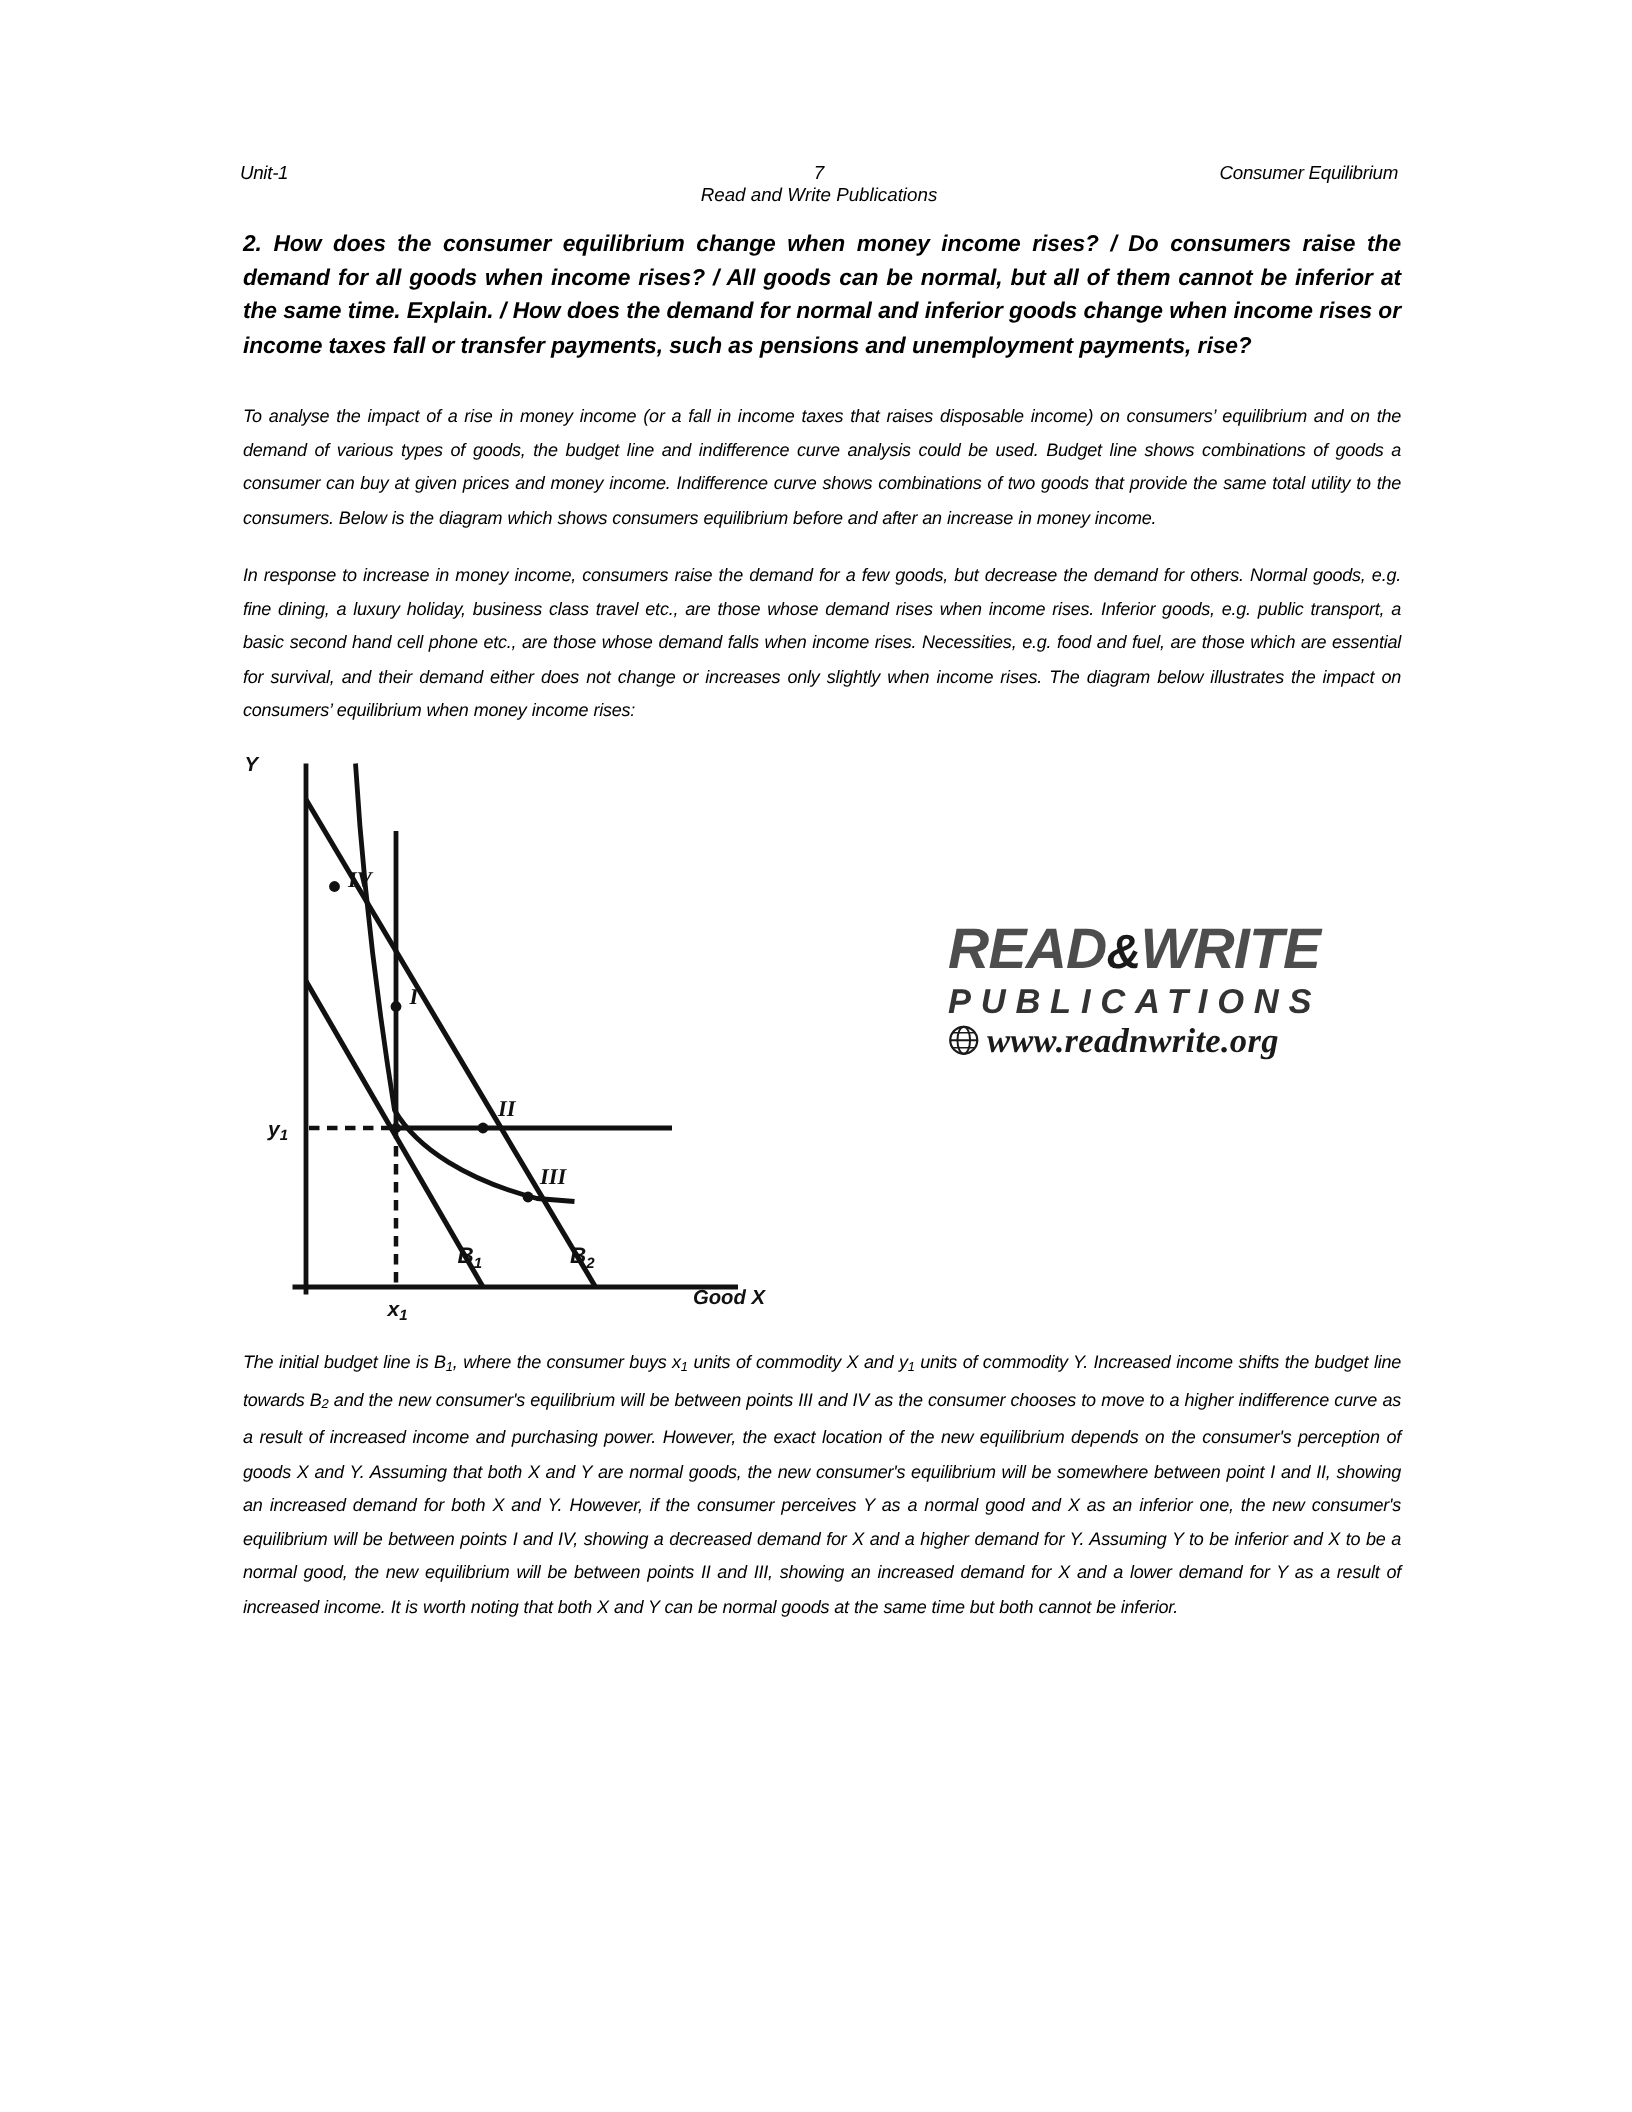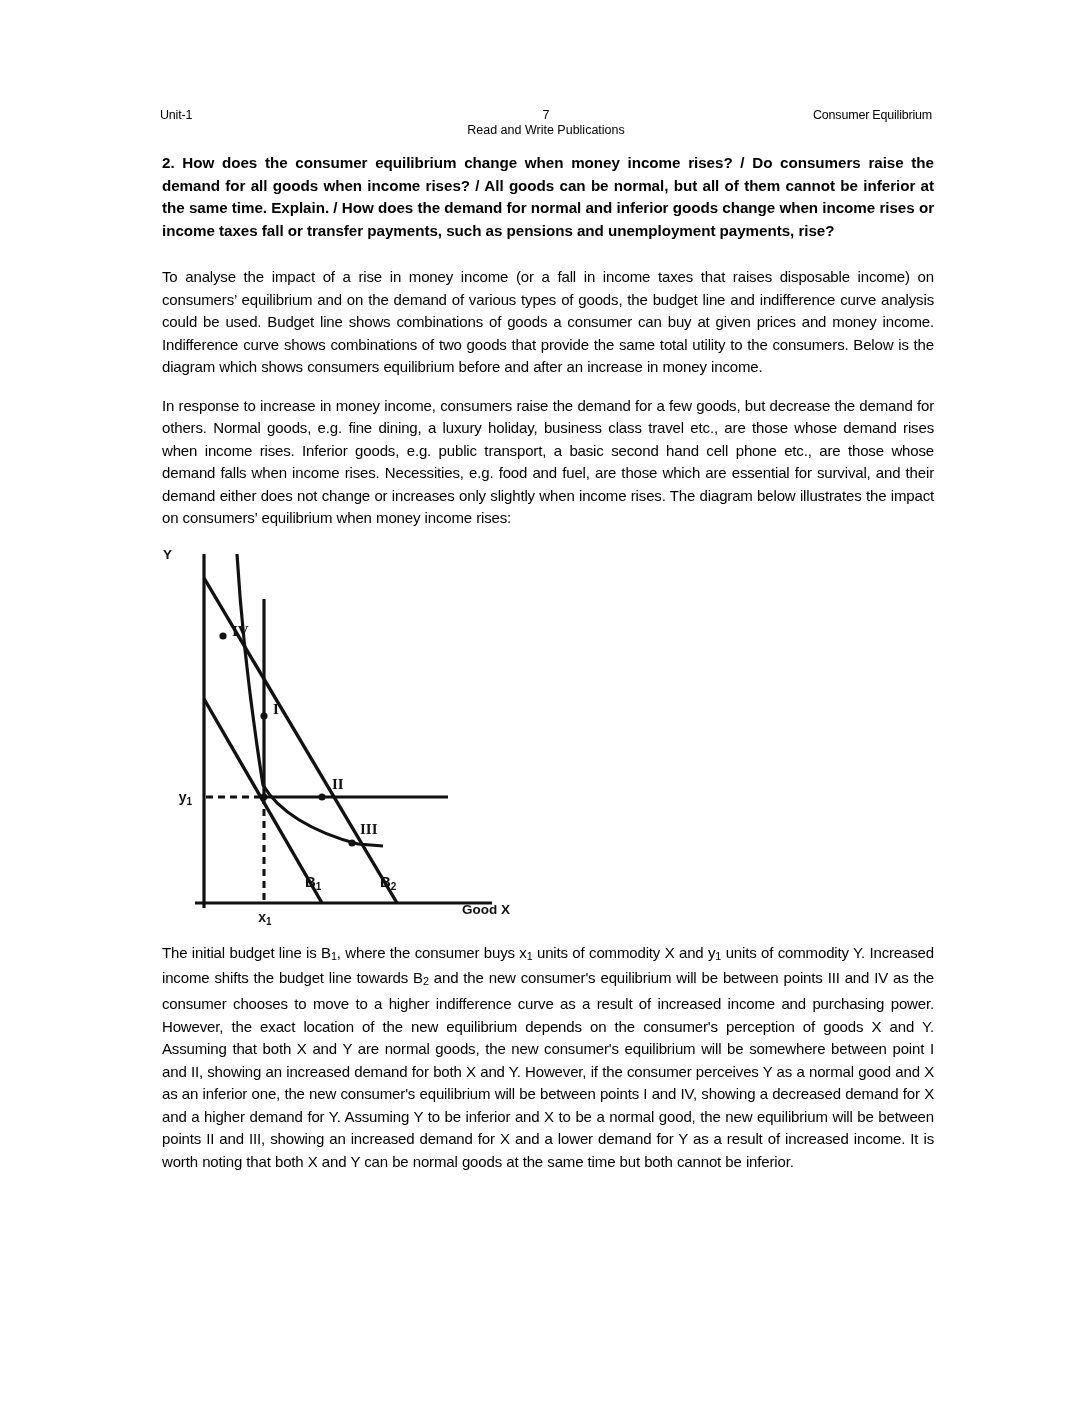--- a/index.html
+++ b/index.html
@@ -15,20 +15,21 @@
     color: #000000;
     position: relative;
     overflow: hidden;
   }
   .page {
     position: absolute;
     left: 0; top: 0;
     width: 1088px;
     height: 1408px;
     background: #fff;
+    font-style: italic;
   }
 
   
   .header {
     position: absolute;
     left: 160px;
     top: 108px;
     width: 772px;
     height: 36px;
     font-size: 12.5px;
@@ -70,21 +71,21 @@
   .q-heading {
     font-weight: bold;
     font-size: 15.2px;
     line-height: 22.5px;
     text-align: justify;
     letter-spacing: -0.05px;
     margin: 0 0 24px 0;
   }
 
   p.body-par {
-    font-size: 15px;
+    font-size: 12px;
     line-height: 22.5px;
     text-align: justify;
     margin: 0 0 16px 0;
     letter-spacing: -0.15px;
     word-spacing: 0.2px;
   }
 
   p.body-par.last { margin-bottom: 16px; }
 
   sub { font-size: 0.72em; vertical-align: -0.22em; }
@@ -211,18 +212,34 @@
 
         <text x="170" y="243" font-family="Liberation Serif, serif" font-size="15" font-weight="bold" fill="#111111">II</text>
 
         <text x="198" y="288" font-family="Liberation Serif, serif" font-size="15" font-weight="bold" fill="#111111">III</text>
 
         <text x="143" y="341" font-family="Liberation Sans, sans-serif" font-size="15" font-weight="bold" fill="#111111">B<tspan font-size="10" dy="3">1</tspan></text>
 
         <text x="218" y="341" font-family="Liberation Sans, sans-serif" font-size="15" font-weight="bold" fill="#111111">B<tspan font-size="10" dy="3">2</tspan></text>
       </svg>
 
+      <div class="watermark">
+        <div class="wm-line1"><span>READ</span><span class="wm-amp">&amp;</span><span>WRITE</span></div>
+        <div class="wm-line2">PUBLICATIONS</div>
+        <div class="wm-line3">
+          <span class="globe">
+            <svg width="21" height="21" viewBox="0 0 21 21" xmlns="http://www.w3.org/2000/svg">
+              <circle cx="10.5" cy="10.5" r="9" fill="none" stroke="#1a1a1a" stroke-width="1.5"></circle>
+              <ellipse cx="10.5" cy="10.5" rx="4.2" ry="9" fill="none" stroke="#1a1a1a" stroke-width="1.3"></ellipse>
+              <line x1="1.5" y1="10.5" x2="19.5" y2="10.5" stroke="#1a1a1a" stroke-width="1.3"></line>
+              <line x1="3.2" y1="5.5" x2="17.8" y2="5.5" stroke="#1a1a1a" stroke-width="1.1"></line>
+              <line x1="3.2" y1="15.5" x2="17.8" y2="15.5" stroke="#1a1a1a" stroke-width="1.1"></line>
+            </svg>
+          </span>
+          <span class="wm-url">www.readnwrite.org</span>
+        </div>
+      </div>
     </div>
 
     <p class="body-par last"><span>The initial budget line is B</span><sub>1</sub><span>, where the consumer buys x</span><sub>1</sub><span> units of commodity X and y</span><sub>1</sub><span> units of commodity Y.  Increased income shifts the budget line towards B</span><sub>2</sub><span> and the new consumer's equilibrium will be between points III and IV as the consumer chooses to move to a higher indifference curve as a result of increased income and purchasing power. However, the exact location of the new equilibrium depends on the consumer's perception of goods X and Y. Assuming that both X and Y are normal goods, the new consumer's equilibrium will be somewhere between point I and II, showing an increased demand for both X and Y.  However, if the consumer perceives Y as a normal good and X as an inferior one, the new consumer's equilibrium will be between points I and IV, showing a decreased demand for X and a higher demand for Y.  Assuming Y to be inferior and X to be a normal good, the new equilibrium will be between points II and III, showing an increased demand for X and a lower demand for Y as a result of increased income. It is worth noting that both X and Y can be normal goods at the same time but both cannot be inferior.</span></p>
 
   </div>
 </div>
 
 </body></html>

